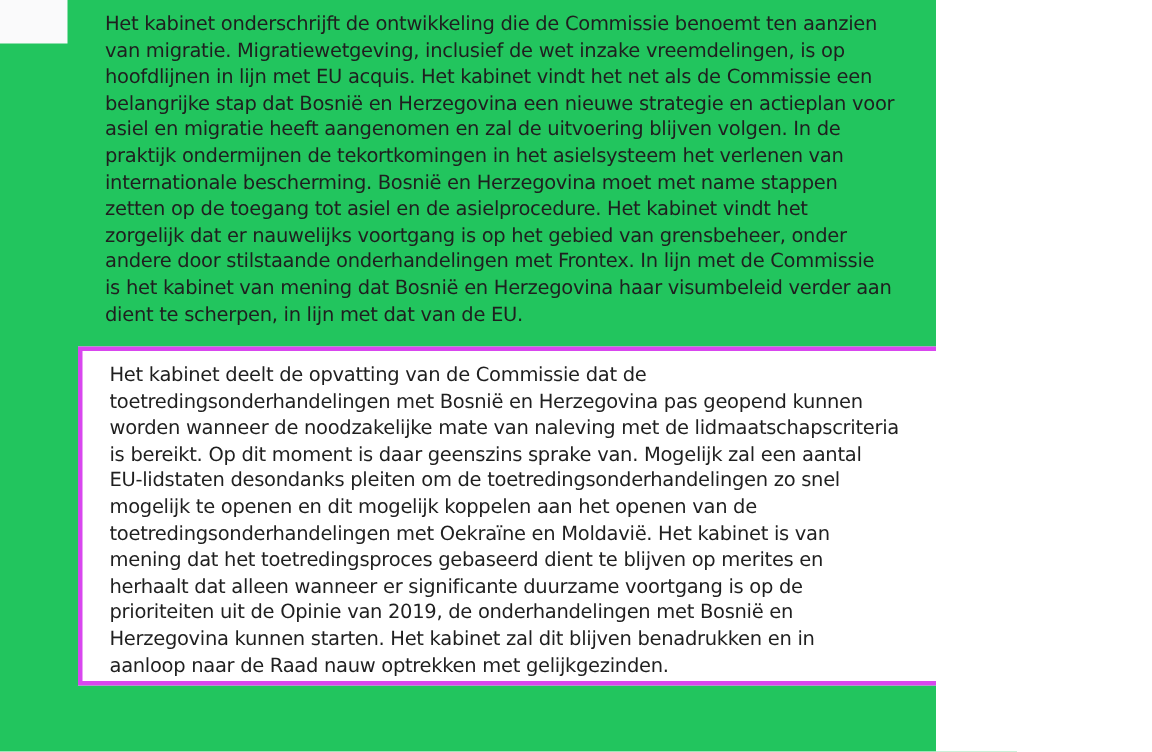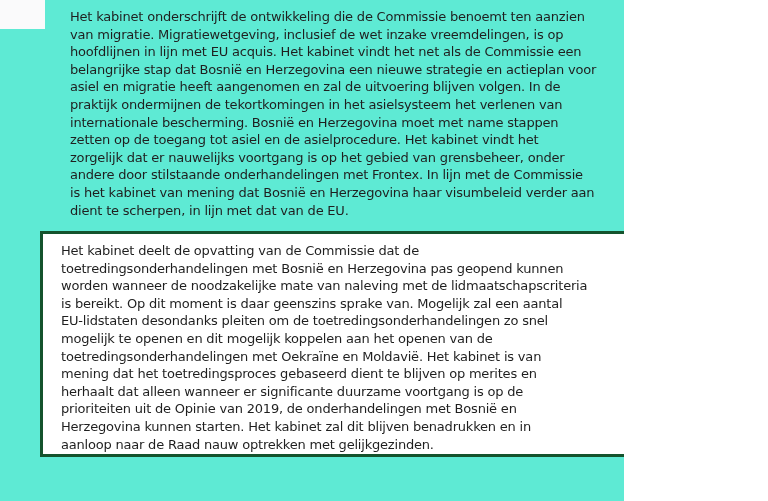--- a/index.html
+++ b/index.html
@@ -4,21 +4,21 @@
 <style>
   html, body {
     margin: 0;
     padding: 0;
     background: #ffffff;
   }
   .page {
     position: relative;
     width: 624px;
     height: 501px;
-    background: #5eead4;
+    background: #22c55e;
     overflow: hidden;
     font-family: "DejaVu Sans", "Liberation Sans", sans-serif;
     color: #1f1f1f;
   }
   .corner-artifact {
     position: absolute;
     left: 0;
     top: 0;
     width: 45px;
     height: 29px;
@@ -32,25 +32,25 @@
     white-space: pre-line;
     color: #1f1f1f;
   }
   .para-migration {
     left: 70px;
     top: 8px;
     width: 620px;
   }
   .highlight-box {
     position: absolute;
-    left: 40px;
+    left: 52px;
     top: 231px;
     width: 637px;
     height: 226px;
-    border: 3px solid #14532d;
+    border: 3px solid #d946ef;
     box-sizing: border-box;
     background: #ffffff;
   }
   .para-accession {
     left: 18px;
     top: 8px;
     width: 600px;
   }
 </style>
 </head>

